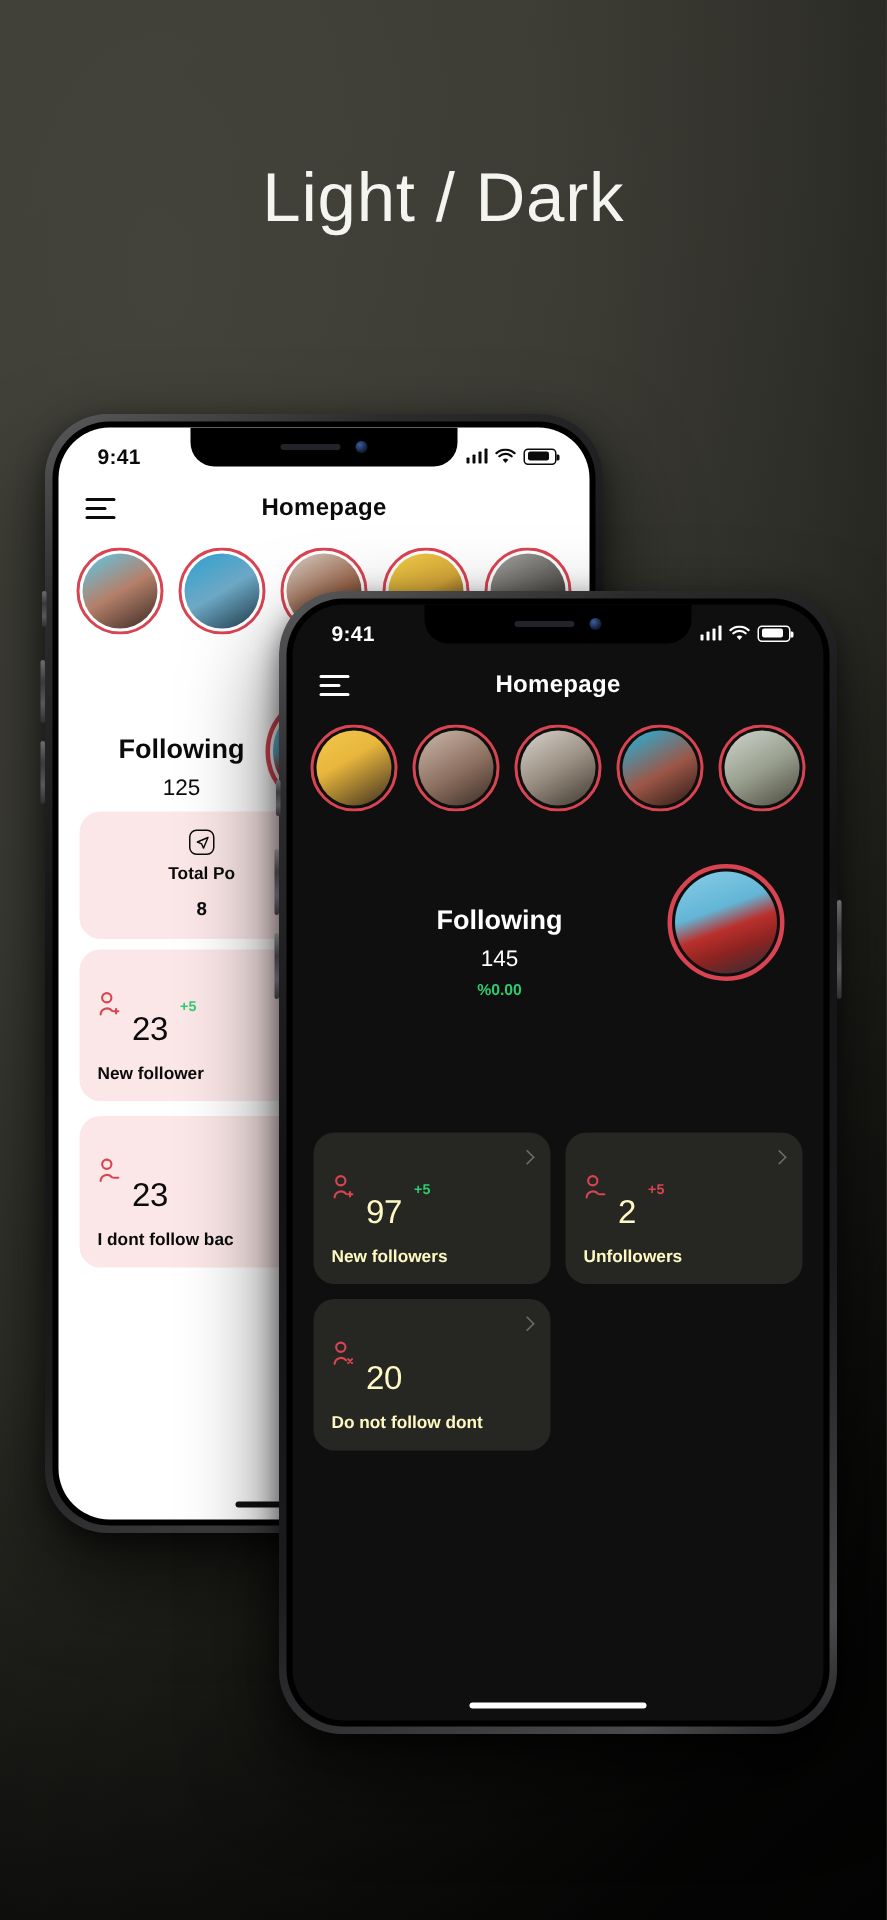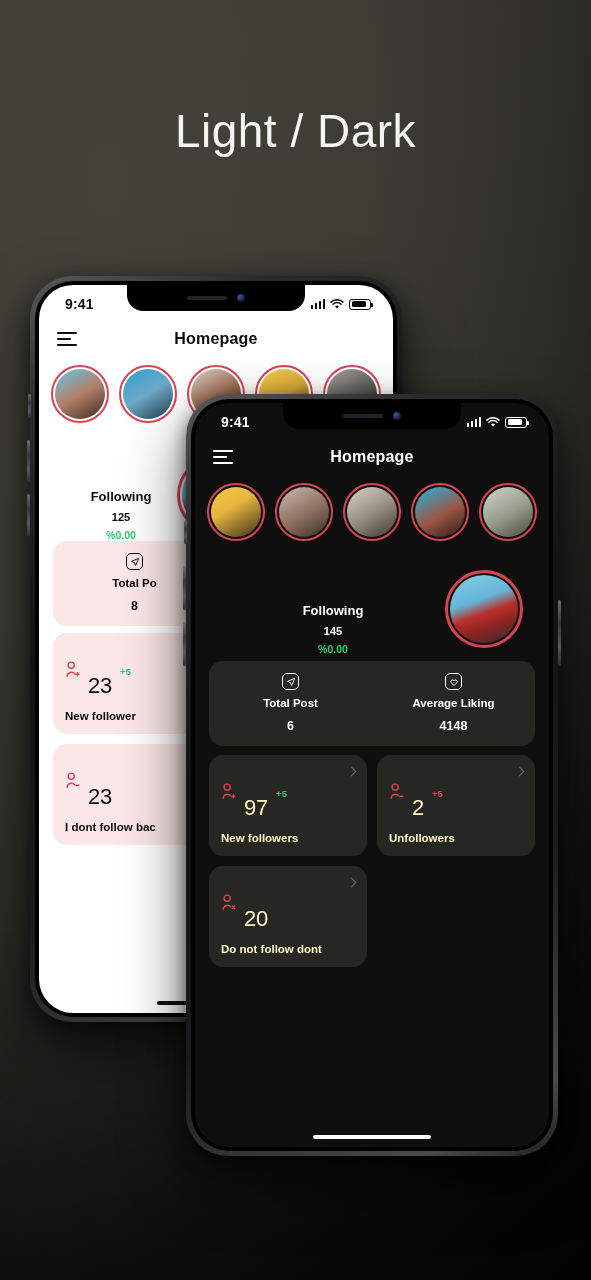--- a/index.html
+++ b/index.html
@@ -225,22 +225,22 @@
   
   .followrow {
     position: absolute;
     left: 0; right: 0;
     display: flex;
     align-items: center;
     justify-content: space-between;
     padding: 0 26px;
   }
   .fcol { text-align: center; flex: 1; }
-  .fcol .lbl { font-size: 13px; font-weight: 700; margin-bottom: 7px; margin-top: 40px; }
-  .fcol .num { font-size: 11px; font-weight: 700; margin-bottom: 6px; }
+  .fcol .lbl { font-size: 18px; font-weight: 700; margin-bottom: 7px; margin-top: 40px; }
+  .fcol .num { font-size: 15px; font-weight: 400; margin-bottom: 6px; }
   .fcol .pct { font-size: 10.5px; font-weight: 600; color: #2ecc71; }
   .light .fcol .lbl, .light .fcol .num { color: #0b0b0b; }
   .dark .fcol .lbl, .dark .fcol .num { color: #ffffff; }
 
   .avatar-main {
     flex: 0 0 auto;
     width: 78px; height: 78px;
     border-radius: 50%;
     border: 3px solid #d94452;
     padding: 2px;
@@ -525,44 +525,20 @@
         <div class="fcol">
           <div class="lbl">Following</div>
           <div class="num">145</div>
           <div class="pct">%0.00</div>
         </div>
         <div class="avatar-main">
             <div class="ph main"></div>
           </div>
       </div>
 
-      <div class="widecard" style="left:14px; right:14px; top:258px;">
-        <div class="wc-half">
-          <div class="wc-head">
-            <div class="sq-icon">
-              <svg width="10" height="10" viewBox="0 0 12 12">
-                  <path d="M10.4 1.6 1.9 5.2l3.4 1.5 1.5 3.4 3.6-8.5z" fill="none" stroke="#ffffff" stroke-width="1.1" stroke-linejoin="round"></path>
-                </svg>
-            </div>
-            <div class="txt">Total Post</div>
-          </div>
-          <div class="wc-val">6</div>
-        </div>
-        <div class="wc-half">
-          <div class="wc-head">
-            <div class="sq-icon">
-              <svg width="10" height="10" viewBox="0 0 12 12">
-                  <path d="M6 10.1 2.3 6.6a2.2 2.2 0 0 1 3.7-2.3 2.2 2.2 0 0 1 3.7 2.3L6 10.1z" fill="none" stroke="#ffffff" stroke-width="1.1" stroke-linejoin="round"></path>
-                </svg>
-            </div>
-            <div class="txt">Average Liking</div>
-          </div>
-          <div class="wc-val">4148</div>
-        </div>
-      </div>
 
       <div class="statgrid" style="left:14px; right:14px; top:352px;">
 
         <div class="statcard">
           <div class="sc-top">
             <div>
               <svg width="15" height="17" viewBox="0 0 16 18">
                   <circle cx="6.6" cy="4.4" r="3.3" fill="none" stroke="#d94452" stroke-width="1.5"></circle>
                   <path d="M2.2 16.3a4.6 4.6 0 0 1 8.2-2.6" fill="none" stroke="#d94452" stroke-width="1.5" stroke-linecap="round"></path>
                   <path d="M11.6 14h3.2M13.2 12.4v3.2" stroke="#d94452" stroke-width="1.5" stroke-linecap="round"></path>

